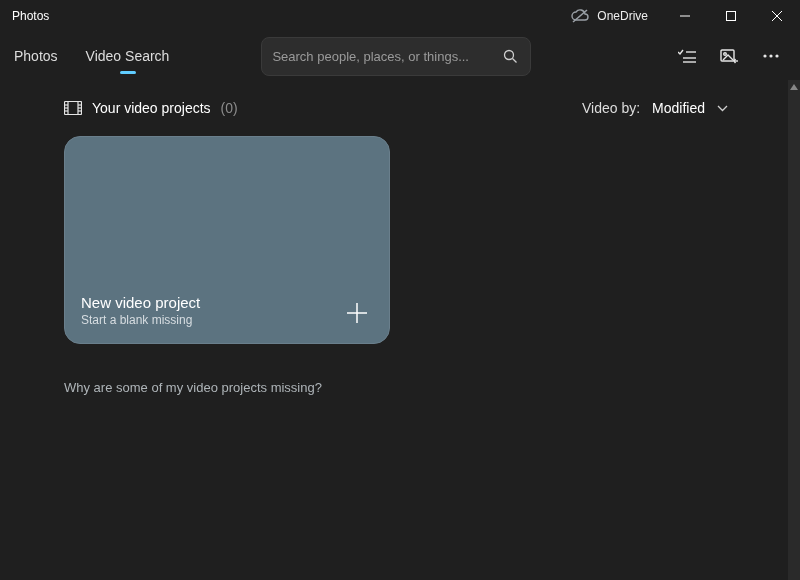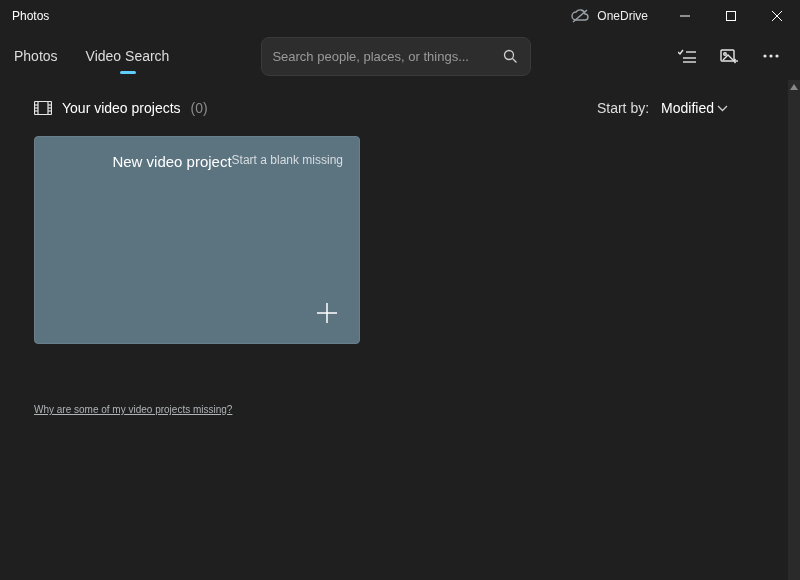--- a/index.html
+++ b/index.html
@@ -20,37 +20,37 @@
 
   .searchwrap { margin-left: 78px; width: 270px; height: 39px; background: #2d2d2d; border: 1px solid #3a3a3a; border-radius: 8px; display: flex; align-items: center; padding: 0 10px; }
   .searchwrap input { flex: 1; background: transparent; border: none; outline: none; color: #ccc; font-size: 13px; }
   .searchwrap input::placeholder { color: #9a9a9a; }
   .searchicon { width: 20px; height: 20px; display: flex; align-items: center; justify-content: center; }
 
   .spacer { flex: 1; }
   .toolbtn { width: 42px; height: 48px; display: flex; align-items: center; justify-content: center; }
 
   
-  .main { position: absolute; top: 80px; left: 0; right: 12px; bottom: 0; padding: 20px 0 0 34px; }
+  .main { position: absolute; top: 80px; left: 0; right: 12px; bottom: 0; padding: 20px 0 0 64px; }
   .scrollbar { position: absolute; top: 80px; right: 0; width: 12px; bottom: 0; background: #2a2a2a; }
   .scrollbar .thumb { position: absolute; top: 0; left: 2px; width: 8px; height: 14px; display:flex; align-items:center; justify-content:center; }
   .scrollbar .thumb svg { display:block; }
 
   .headerline { display: flex; align-items: center; justify-content: space-between; padding-right: 60px; margin-bottom: 20px; }
   .headerline .left { display: flex; align-items: center; gap: 10px; font-size: 14px; color: #fff; }
   .headerline .count { color: #8c8c8c; }
   .sortgroup { display: flex; align-items: center; gap: 12px; font-size: 14px; color: #ddd; }
-  .sortvalue { display: flex; align-items: center; gap: 3px; color: #fff; }
+  .sortvalue { display: flex; align-items: center; gap: 12px; color: #fff; }
 
-  .card { width: 326px; height: 208px; background: #5c7380; border: 1px solid #6a7f8c; border-radius: 4px; position: relative; padding: 16px; display: flex; flex-direction: row; justify-content: flex-end; }
+  .card { width: 326px; height: 208px; background: #5c7380; border: 1px solid #6a7f8c; border-radius: 16px; position: relative; padding: 16px; display: flex; flex-direction: column; justify-content: flex-end; }
   .card .title { font-size: 15px; color: #fff; margin-bottom: 2px; }
   .card .sub { font-size: 12px; color: #d7dde1; }
   .card .plus { position: absolute; right: 20px; bottom: 18px; }
 
-  .helplink { margin-top: 60px; font-size: 10px; color: #aeb4b8; text-decoration: underline; }
+  .helplink { margin-top: 36px; font-size: 13px; color: #aeb4b8; }
 
   svg { display: block; }
 </style>
 </head>
 <body>
 
 <div class="titlebar">
   <div class="title">Photos</div>
   <div class="right">
     <div class="onedrive">
@@ -142,21 +142,21 @@
             <line x1="0.5" y1="10" x2="4" y2="10"></line>
           <line x1="14" y1="4" x2="17.5" y2="4"></line>
             <line x1="14" y1="7" x2="17.5" y2="7"></line>
             <line x1="14" y1="10" x2="17.5" y2="10"></line>
         </svg>
       </span>
       <span>Your video projects</span>
       <span class="count">(0)</span>
     </div>
     <div class="sortgroup">
-      <span>Start by:</span>
+      <span>Video by:</span>
       <div class="sortvalue">
         <span>Modified</span>
         <span>
           <svg width="11" height="7" viewBox="0 0 11 7">
               <polyline points="1,1 5.5,5.5 10,1" fill="none" stroke="#cfcfcf" stroke-width="1.3"></polyline>
             </svg>
         </span>
       </div>
     </div>
   </div>

